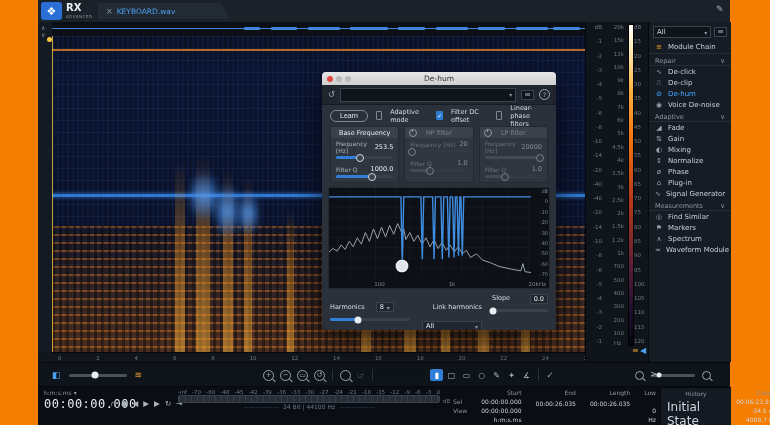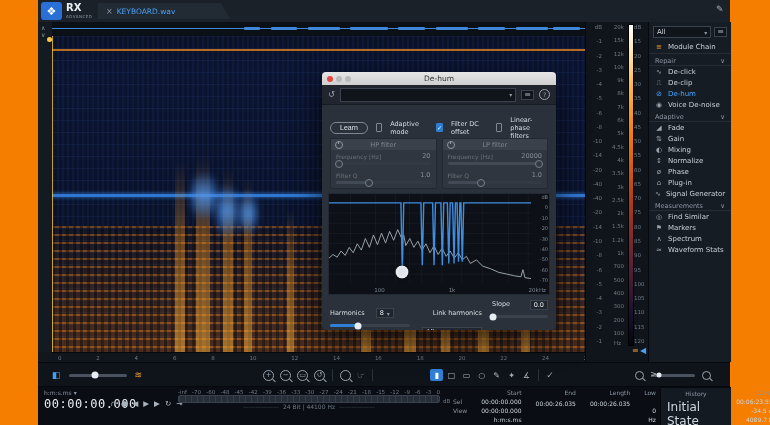--- a/index.html
+++ b/index.html
@@ -84,21 +84,21 @@
   .hist-item{color:#cfd6dd;font-size:12px;padding:3px 6px;}
   .expand-btn{color:#aab3bc;font-size:9px;}
   
   .dialog{background:#2a313a;border-radius:4px;box-shadow:0 10px 30px rgba(0,0,0,.65);overflow:hidden;z-index:20;}
   .dlg-titlebar{height:13px;background:linear-gradient(180deg,#e6e6e6,#cfcfcf);display:flex;align-items:center;position:relative;}
   .tl{width:6px;height:6px;border-radius:50%;margin-left:5px;}
   .dlg-title{position:absolute;left:0;right:0;text-align:center;color:#333;font-size:7.5px;}
   .preset-row{height:19px;background:#21262e;display:flex;align-items:center;padding:0 6px;gap:5px;border-bottom:1px solid #171c22;}
   .icon-g{color:#9aa4ae;font-size:8px;}
   .qmark{width:9px;height:9px;border:1px solid #9aa4ae;border-radius:50%;color:#9aa4ae;font-size:6px;display:flex;align-items:center;justify-content:center;}
-  .ctrl-row{height:21px;display:flex;align-items:center;padding:0 8px;gap:8px;margin-top:12px;}
+  .ctrl-row{height:21px;display:flex;align-items:center;padding:0 8px;gap:8px;}
   .pill{border:1px solid #7d8893;border-radius:8px;color:#dde3e9;font-size:7px;padding:1.5px 9px;background:transparent;}
   .cb{width:7px;height:7px;border:1px solid #7d8893;border-radius:1px;display:inline-flex;align-items:center;justify-content:center;font-size:6px;color:#fff;}
   .cb.on{background:#2d7dd2;border-color:#2d7dd2;}
   .cb.on::after{content:"✓";}
   .cb-label{color:#d6dce2;font-size:6.5px;}
   .panelrow{display:flex;gap:5px;padding:0 8px;}
   .panel{flex:1;background:#2f363f;border:1px solid #232930;border-radius:2px;}
   .panel-h{height:11px;background:#3a414b;display:flex;align-items:center;justify-content:center;gap:4px;color:#e6ebf0;font-size:6.5px;position:relative;}
   .power{width:6px;height:6px;border:1px solid #8d97a2;border-radius:50%;position:absolute;left:4px;top:2px;}
   .power::after{content:"";position:absolute;left:2px;top:-1px;width:1px;height:3px;background:#8d97a2;}
@@ -372,21 +372,21 @@
           <div class="sb-item">
             <span class="sb-ico">⚑</span>
             <span class="sb-label">Markers</span>
           </div>
           <div class="sb-item">
             <span class="sb-ico">∧</span>
             <span class="sb-label">Spectrum</span>
           </div>
           <div class="sb-item">
             <span class="sb-ico">≈</span>
-            <span class="sb-label">Waveform Stats</span>
+            <span class="sb-label">Waveform Module</span>
           </div>
         </div>
     </div>
 
     <div class="abs toolbar" style="left:0;top:362px;width:692px;height:24px;">
       <span class="tbtn" style="color:#4aa0f0;margin-left:14px;">◧</span>
       <div class="hslider" style="width:58px;margin:0 5px;background:#4a525d;">
           <div class="knob" style="left: 45%;"></div>
         </div>
       <span class="tbtn" style="color:#f0a030;">≋</span>
@@ -547,20 +547,39 @@
       <div class="ctrl-row">
         <button class="pill">Learn</button>
         <span class="cb"></span>
         <span class="cb-label">Adaptive mode</span>
         <span class="cb on" style="margin-left:8px;"></span>
         <span class="cb-label">Filter DC offset</span>
         <span class="cb" style="margin-left:8px;"></span>
         <span class="cb-label">Linear-phase filters</span>
       </div>
       <div class="panelrow">
+        <div class="panel">
+          <div class="panel-h">Base Frequency</div>
+          <div class="prow">
+              <span class="plab">Frequency [Hz]</span>
+              <span class="pval">253.5</span>
+            </div>
+          <div class="hslider">
+              <div class="fill" style="width: 42%;"></div>
+              <div class="knob" style="left: 42%;"></div>
+            </div>
+          <div class="prow">
+              <span class="plab">Filter Q</span>
+              <span class="pval">1000.0</span>
+            </div>
+          <div class="hslider">
+              <div class="fill" style="width: 62%;"></div>
+              <div class="knob" style="left: 62%;"></div>
+            </div>
+        </div>
         <div class="panel dim">
           <div class="panel-h">
               <span class="power"></span>
               <span>HP filter</span>
             </div>
           <div class="prow">
               <span class="plab">Frequency [Hz]</span>
               <span class="pval">20</span>
             </div>
           <div class="hslider">

